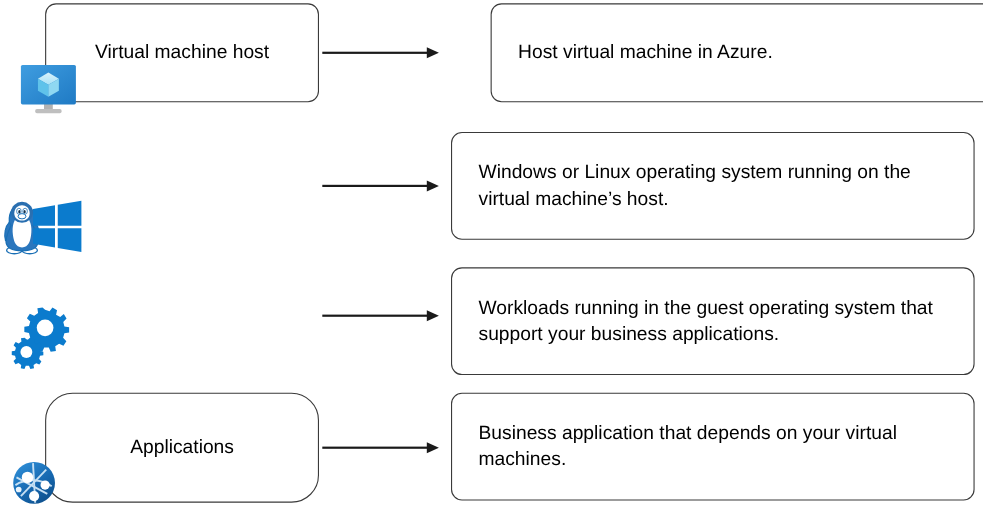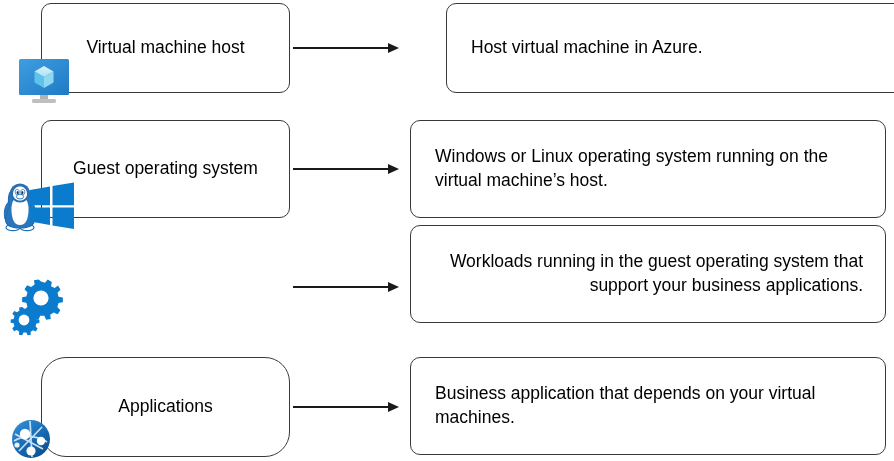--- a/index.html
+++ b/index.html
@@ -129,23 +129,20 @@
           <polygon points="0,-11 9.5,-5.5 0,0 -9.5,-5.5" fill="url(#cubeTop)"></polygon>
           <polygon points="-9.5,-5.5 0,0 0,11 -9.5,5.5" fill="#5fc2ea"></polygon>
           <polygon points="9.5,-5.5 0,0 0,11 9.5,5.5" fill="#8fd8f2"></polygon>
         </g>
       </svg>
     </div>
   </div>
 
   <div class="row" style="top:0;height:240px;">
 
-    <div class="box box-left" style="top:120px;height:98px;">
-      <span class="label">Guest operating system</span>
-    </div>
 
     <div class="arrow" style="left:293px;top:163px;width:108px;">
       <div class="shaft" style="width:96px;"></div>
       <div class="head" style="left:95px;"></div>
     </div>
 
     <div class="box box-right" style="top:120px;height:98px;">
       <span class="label">Windows or Linux operating system running on the virtual machine’s host.</span>
     </div>
 
@@ -187,21 +184,21 @@
   </div>
 
   <div class="row" style="top:0;height:360px;">
 
 
     <div class="arrow" style="left:293px;top:281px;width:108px;">
       <div class="shaft" style="width:96px;"></div>
       <div class="head" style="left:95px;"></div>
     </div>
 
-    <div class="box box-right" style="top:225px;height:98px;text-align:right;">
+    <div class="box box-right" style="top:243px;height:98px;">
       <span class="label">Workloads running in the guest operating system that support your business applications.</span>
     </div>
 
     <div class="icon-wrap" style="left:8px;top:272px;width:58px;height:66px;">
       <svg width="58" height="66" viewBox="0 0 58 66" xmlns="http://www.w3.org/2000/svg">
 
         <g transform="translate(33,26)">
           <path d="M0,-21 L5.2,-19.4 L8.6,-23.6 L13.9,-20.6 L12.8,-15.2 L17.6,-12.7 L21.8,-16.0 L25,-10.7 L21.2,-6.8 L22.5,-1.5 L28,-0.6 L28,5.5 L22.5,6.4 L21.0,11.6 L24.8,15.6 L21.4,20.8 L16.3,18.5 L11.8,21.6 L12.6,27 L6.5,27.9 L4.3,22.9 L-1.0,22.9 L-3.3,27.9 L-9.3,26.8 L-8.6,21.4 L-13.0,18.2 L-18.1,20.3 L-21.3,15.0 L-17.4,11.2 L-18.8,6.0 L-24.2,5.0 L-24.2,-1.1 L-18.8,-2.0 L-17.3,-7.2 L-21.2,-11.2 L-17.8,-16.4 L-12.7,-14.1 L-8.2,-17.3 L-9.0,-22.7 L-3.0,-23.6 Z" fill="#0b7bcd" transform="scale(0.78)"></path>
           <circle cx="0" cy="0" r="7.6" fill="#ffffff"></circle>
         </g>

